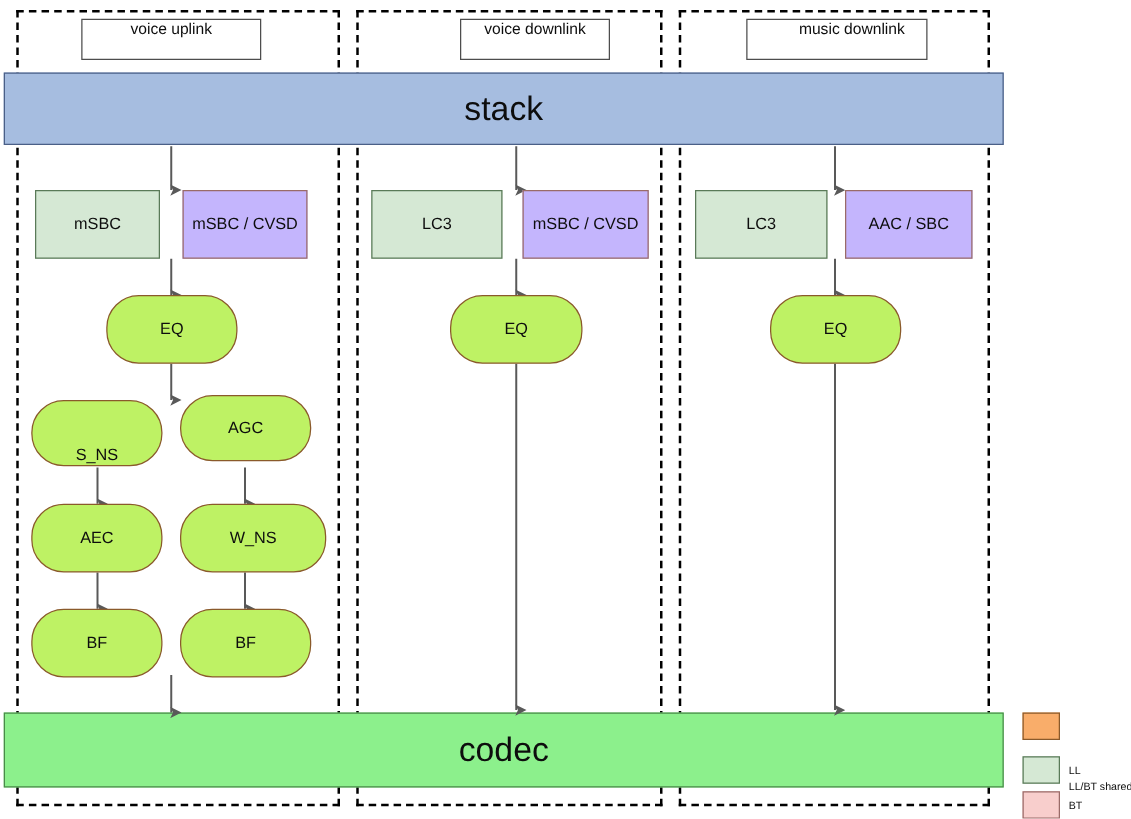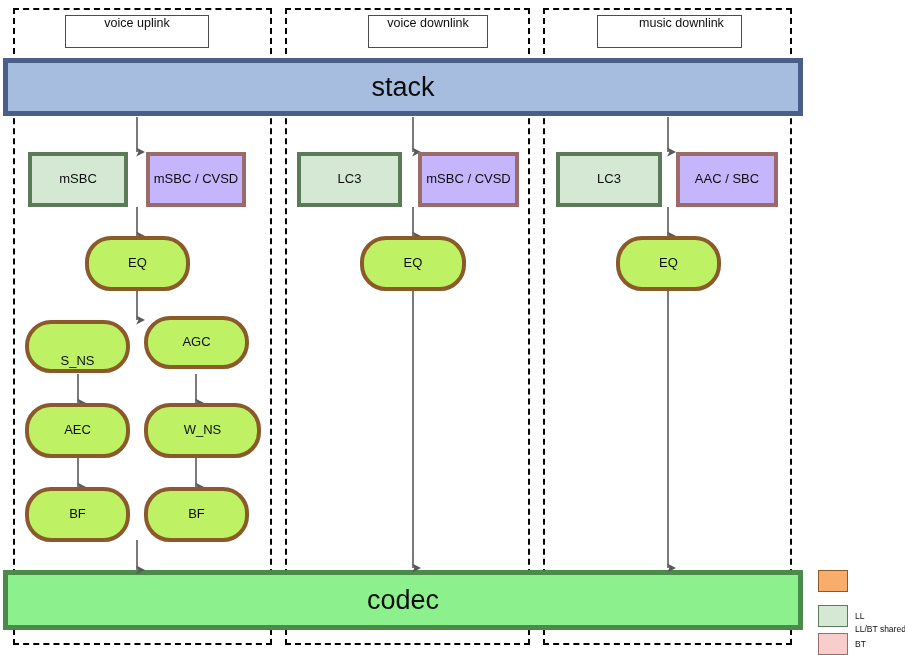--- a/index.html
+++ b/index.html
@@ -24,21 +24,21 @@
     position: absolute;
     border: 2px dashed #000000;
     box-sizing: border-box;
     background: transparent;
   }
 
   
   .box {
     position: absolute;
     box-sizing: border-box;
-    border: 4px solid #f97316;
+    border: 1px solid #f97316;
     display: flex;
     align-items: center;
     justify-content: center;
     text-align: center;
     font-size: 13px;
     color: #0d0d0d;
     line-height: 1.15;
   }
   .box.shared { background: #bef264; border-color: #8a5a2b; border-radius: 26px; }
   .box.ll     { background: #d5e8d4; border-color: #5a7a58; }
@@ -54,21 +54,21 @@
     align-items: flex-start;
     justify-content: center;
     font-size: 12.5px;
     color: #0d0d0d;
   }
 
   
   .bar {
     position: absolute;
     box-sizing: border-box;
-    border: 5px solid #8b5cf6;
+    border: 1px solid #8b5cf6;
     display: flex;
     align-items: center;
     justify-content: center;
     font-size: 27px;
     color: #0d0d0d;
   }
   .bar.stack { background: #a6bde0; border-color: #4a5f87; }
   .bar.codec { background: #8cf08c; border-color: #4a8a4a; }
 
   

